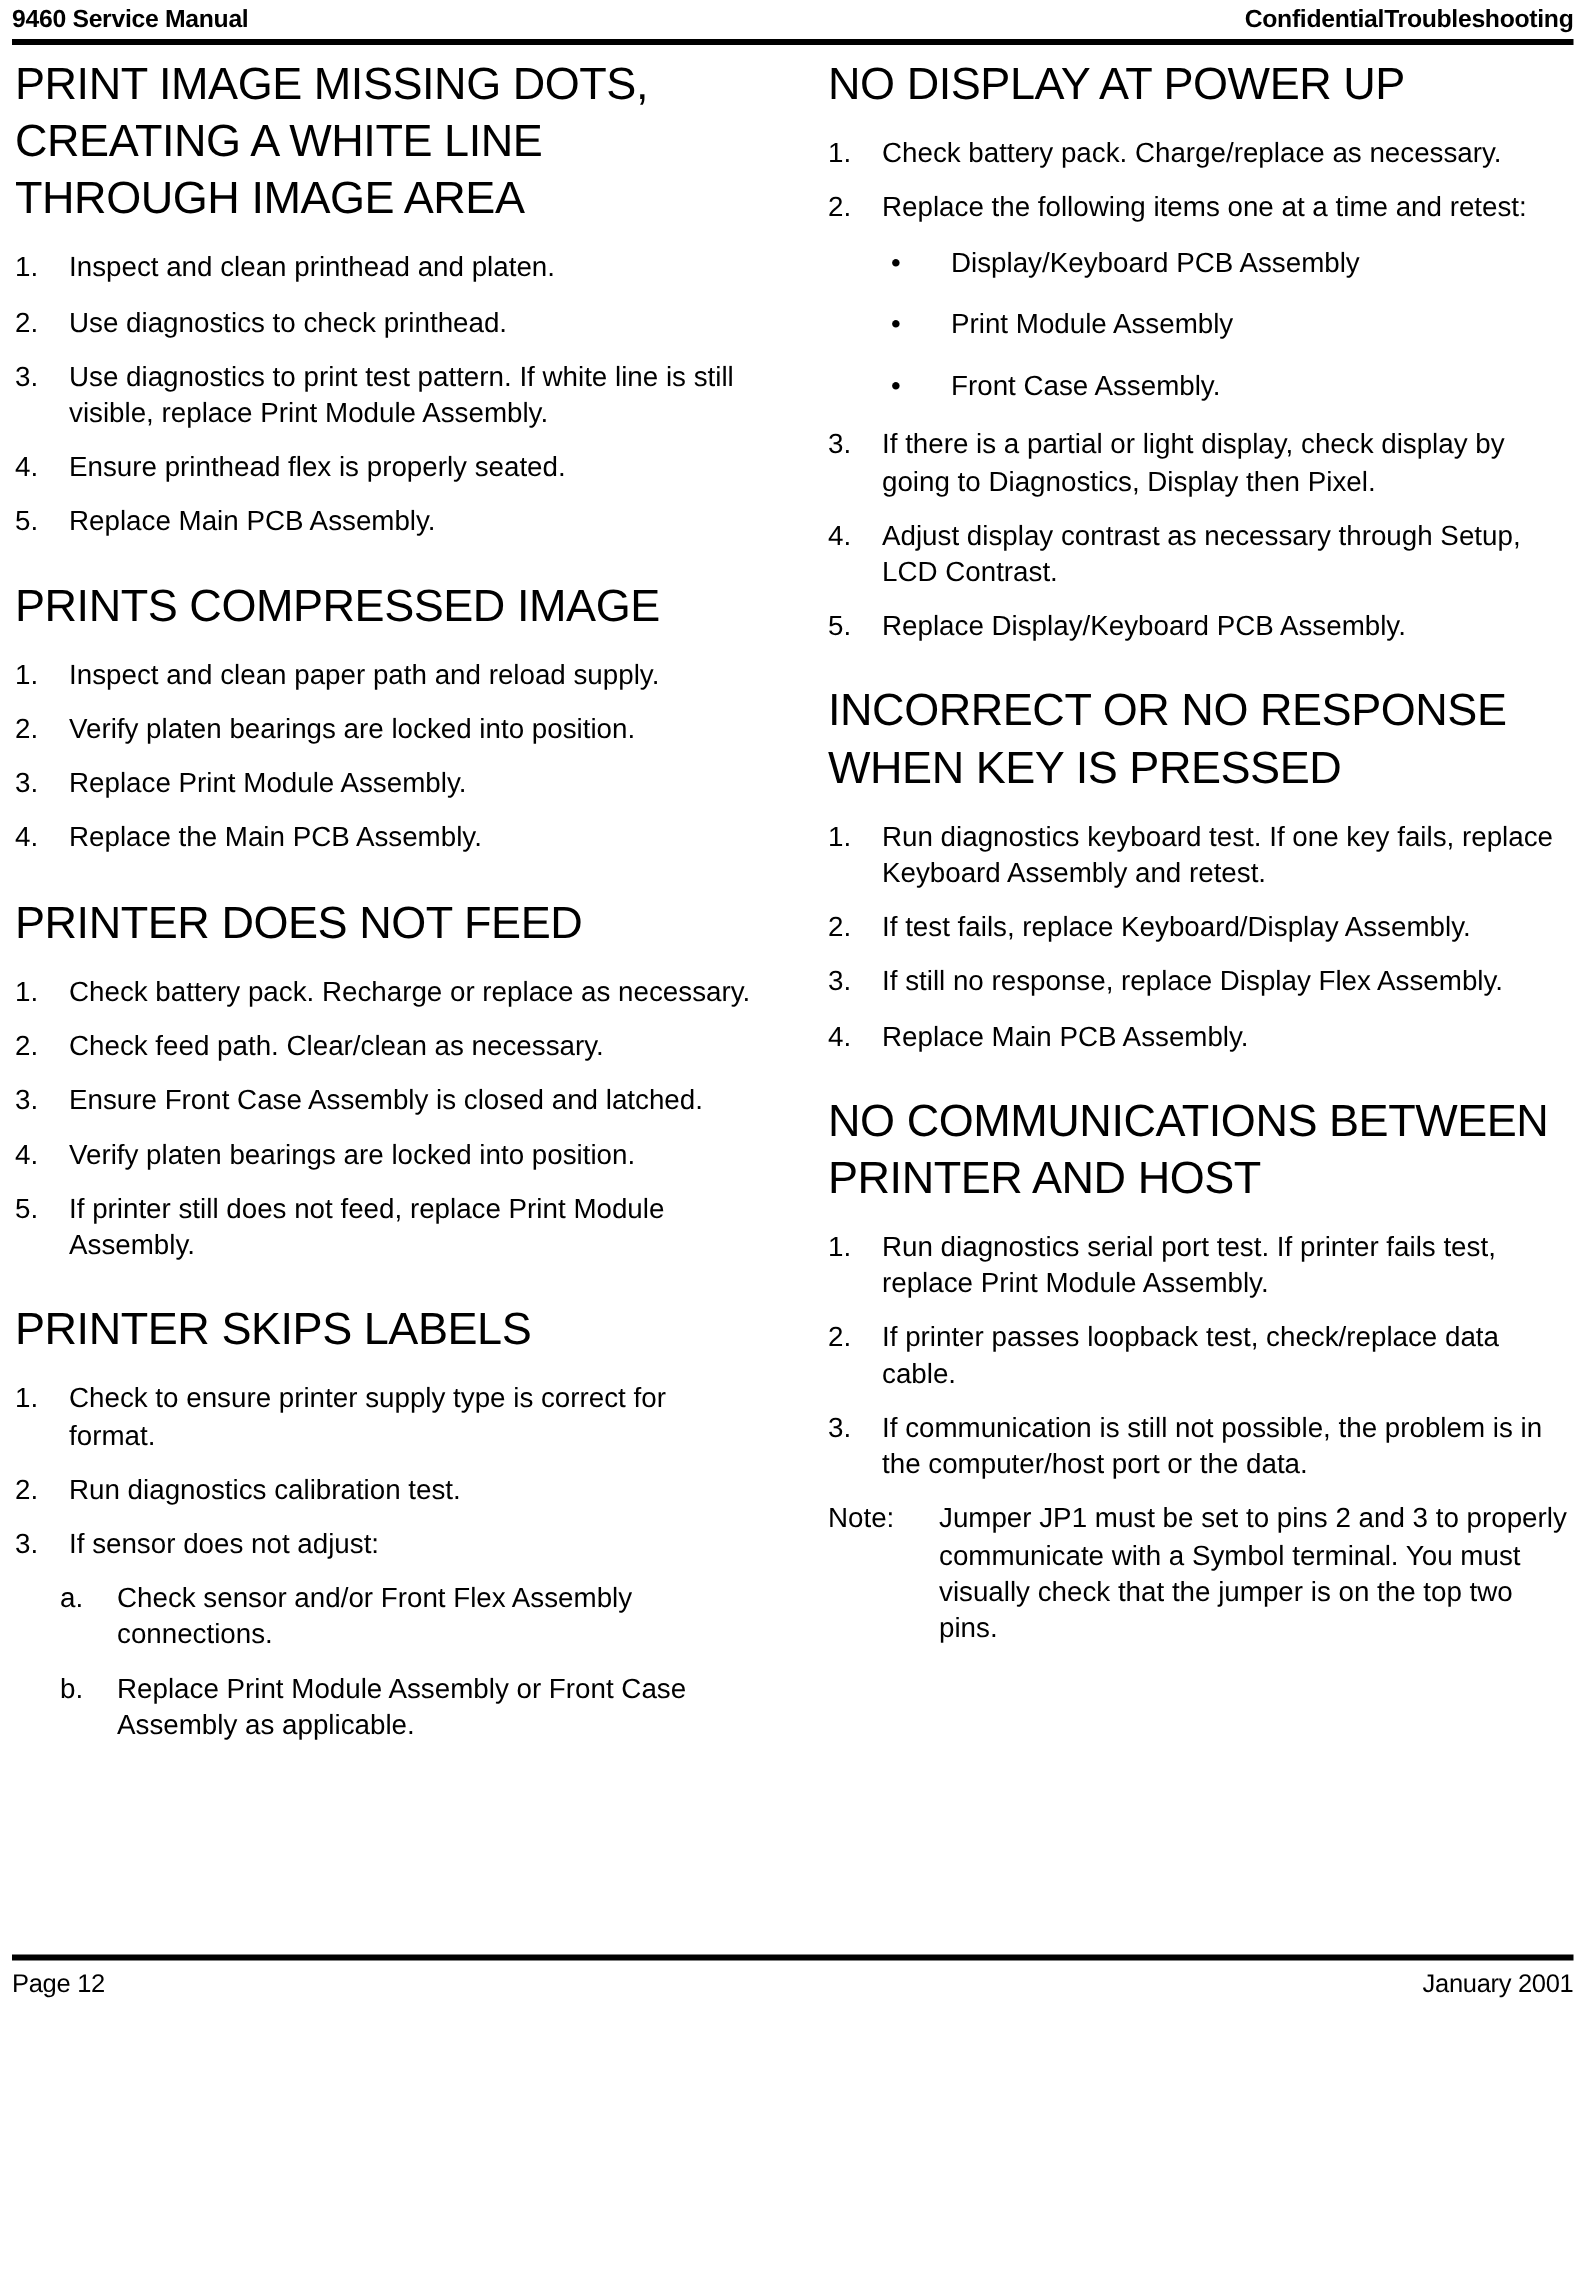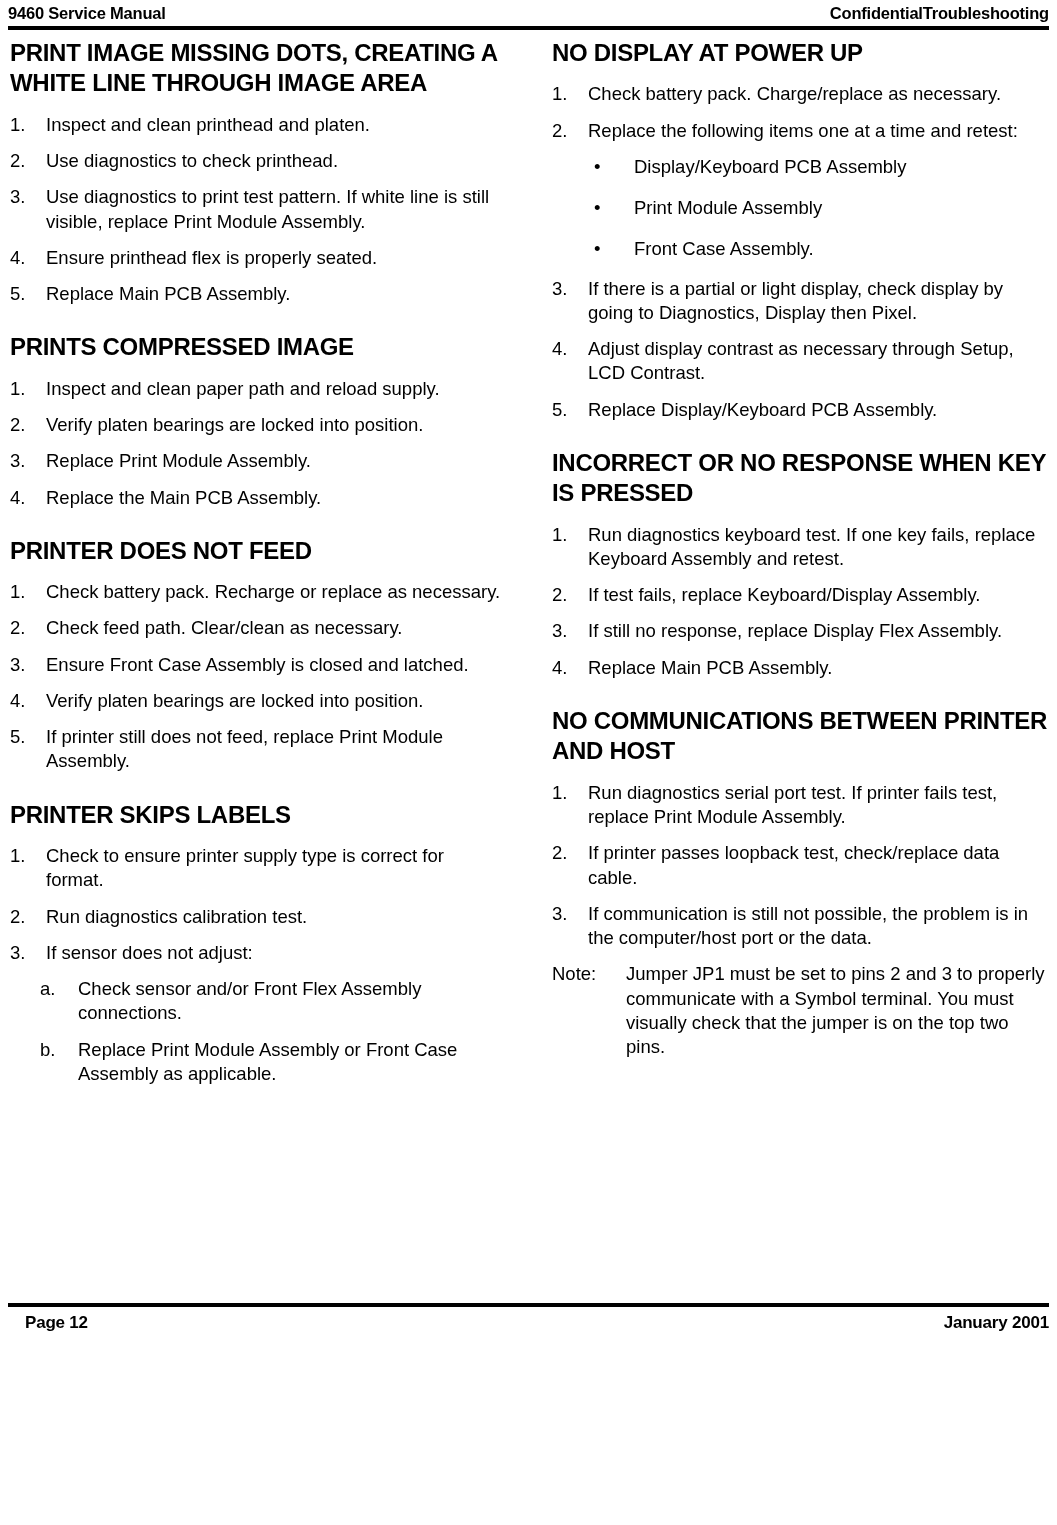--- a/index.html
+++ b/index.html
@@ -58,22 +58,22 @@
   .col {
     position: absolute;
     top: 0;
     width: 492px;
   }
   .col-left  { left: 10px; }
   .col-right { left: 552px; width: 500px; }
 
   
   h2.section-title {
-    font-size: 24px;
-    font-weight: bold;
+    font-size: 30px;
+    font-weight: normal;
     line-height: 1.27;
     margin: 0 0 14px 0;
     letter-spacing: -0.3px;
   }
   .section + .section { margin-top: 26px; }
   .section { margin-bottom: 0; }
 
   
   ol.steps, ul.bullets {
     list-style: none;
@@ -147,29 +147,29 @@
   .footer-rule {
     position: absolute;
     left: 8px;
     right: 8px;
     bottom: 44px;
     height: 4px;
     background: #000000;
   }
   .page-footer {
     position: absolute;
-    left: 25px;
+    left: 8px;
     right: 8px;
     bottom: 14px;
     height: 24px;
     display: flex;
     align-items: flex-start;
     justify-content: space-between;
     font-size: 17px;
-    font-weight: bold;
+    font-weight: normal;
     letter-spacing: -0.2px;
     text-align: center;
   }
 </style>
 </head>
 <body>
 
 <div class="page">
 
   <div class="page-header">

